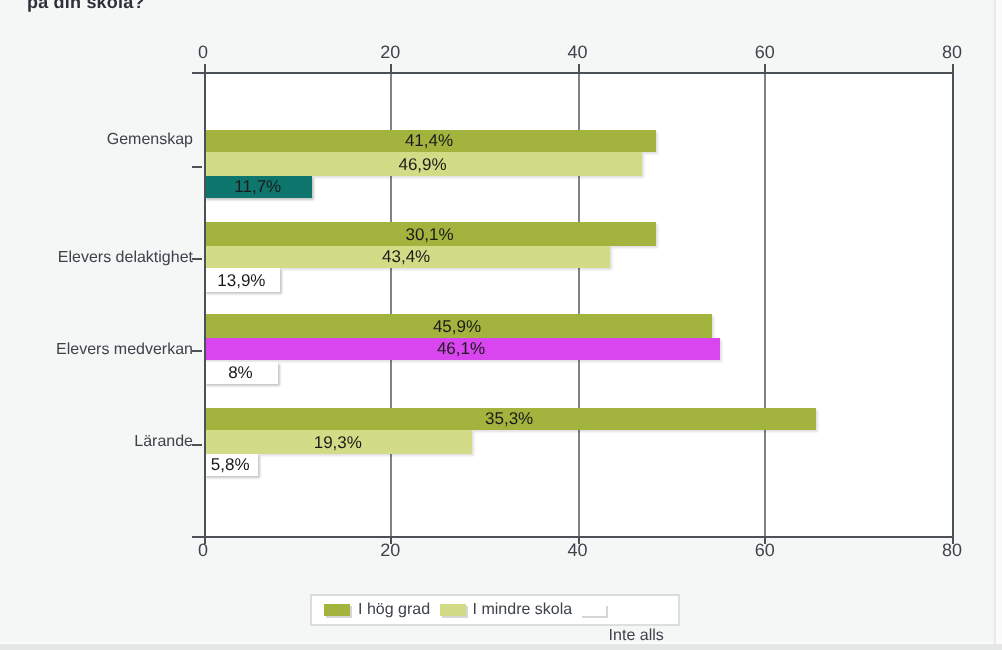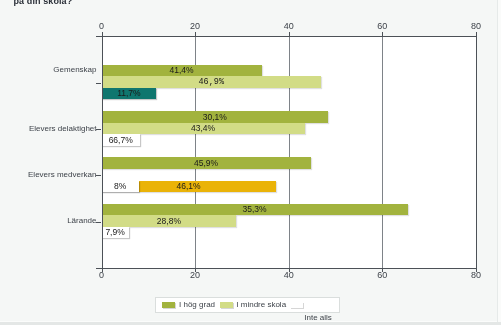--- a/index.html
+++ b/index.html
@@ -35,55 +35,55 @@
 
   <div class="chart-title">på din skola?</div>
 
   <div id="plot-layer">
       <div class="plot-area" style="left:102px;top:36px;width:374.5px;height:232px;background:#ffffff"></div>
       <div class="gridline" style="left:101.5px;top:36px;height:232px;background:#7e8388"></div>
       <div class="gridline" style="left:195.125px;top:36px;height:232px;background:#7e8388"></div>
       <div class="gridline" style="left:288.75px;top:36px;height:232px;background:#7e8388"></div>
       <div class="gridline" style="left:382.375px;top:36px;height:232px;background:#7e8388"></div>
       <div class="gridline" style="left:476px;top:36px;height:232px;background:#7e8388"></div>
-      <div class="bar" style="left:101.5px;top:64.6px;width:160px;background:#a2b33e;box-shadow:1px 1px 1px rgba(0,0,0,.12);">
+      <div class="bar" style="left:101.5px;top:64.6px;width:226px;background:#a2b33e;box-shadow:1px 1px 1px rgba(0,0,0,.12);">
         <span class="bar-value-label" style="color:#1a1a1a">41,4%</span>
       </div>
-      <div class="bar" style="left:101.5px;top:76.19999999999999px;width:219.550625px;background:#d2dc86;box-shadow:1px 1px 1px rgba(0,0,0,.12);font-family:Liberation Mono, monospace;">
+      <div class="bar" style="left:101.5px;top:76.19999999999999px;width:219.550625px;background:#d2dc86;box-shadow:1px 1px 1px rgba(0,0,0,.12);">
         <span class="bar-value-label" style="color:#1a1a1a">46,9%</span>
       </div>
       <div class="bar" style="left:101.5px;top:87.8px;width:54.770625px;background:#0f766e;box-shadow:1px 1px 1px rgba(0,0,0,.22);">
         <span class="bar-value-label" style="color:#1a1a1a">11,7%</span>
       </div>
       <div class="bar" style="left:101.5px;top:111px;width:226.57250000000002px;background:#a2b33e;box-shadow:1px 1px 1px rgba(0,0,0,.12);">
         <span class="bar-value-label" style="color:#1a1a1a">30,1%</span>
       </div>
       <div class="bar" style="left:101.5px;top:122.6px;width:203.16625000000002px;background:#d2dc86;box-shadow:1px 1px 1px rgba(0,0,0,.12);">
         <span class="bar-value-label" style="color:#1a1a1a">43,4%</span>
       </div>
       <div class="bar" style="left:101.5px;top:134.2px;width:38.38625px;background:#ffffff;box-shadow:1px 1px 1px rgba(0,0,0,.22);">
-        <span class="bar-value-label" style="color:#1a1a1a">66,7%</span>
+        <span class="bar-value-label" style="color:#1a1a1a">13,9%</span>
       </div>
-      <div class="bar" style="left:101.5px;top:157.3px;width:209px;background:#a2b33e;box-shadow:1px 1px 1px rgba(0,0,0,.12);">
+      <div class="bar" style="left:101.5px;top:157.3px;width:254px;background:#a2b33e;box-shadow:1px 1px 1px rgba(0,0,0,.12);">
         <span class="bar-value-label" style="color:#1a1a1a">45,9%</span>
       </div>
-      <div class="bar" style="left:101.5px;top:168.9px;width:174px;background:#eab308;box-shadow:1px 1px 1px rgba(0,0,0,.12);margin-top:12px;">
+      <div class="bar" style="left:101.5px;top:168.9px;width:258px;background:#d946ef;box-shadow:1px 1px 1px rgba(0,0,0,.12);">
         <span class="bar-value-label" style="color:#1a1a1a">46,1%</span>
       </div>
       <div class="bar" style="left:101.5px;top:180.5px;width:37.45px;background:#ffffff;box-shadow:1px 1px 1px rgba(0,0,0,.22);">
         <span class="bar-value-label" style="color:#1a1a1a">8%</span>
       </div>
       <div class="bar" style="left:101.5px;top:203.7px;width:306.15375000000006px;background:#a2b33e;box-shadow:1px 1px 1px rgba(0,0,0,.12);">
         <span class="bar-value-label" style="color:#1a1a1a">35,3%</span>
       </div>
       <div class="bar" style="left:101.5px;top:215.29999999999998px;width:134.82000000000002px;background:#d2dc86;box-shadow:1px 1px 1px rgba(0,0,0,.12);">
-        <span class="bar-value-label" style="color:#1a1a1a">28,8%</span>
+        <span class="bar-value-label" style="color:#1a1a1a">19,3%</span>
       </div>
       <div class="bar" style="left:101.5px;top:226.89999999999998px;width:27.15125px;background:#ffffff;box-shadow:1px 1px 1px rgba(0,0,0,.22);">
-        <span class="bar-value-label" style="color:#1a1a1a">7,9%</span>
+        <span class="bar-value-label" style="color:#1a1a1a">5,8%</span>
       </div>
       <div class="axis-line" style="left:96px;top:36px;width:380px;height:1px;background:#4c5157"></div>
       <div class="axis-line" style="left:96px;top:268px;width:380px;height:1px;background:#4c5157"></div>
       <div class="axis-line" style="left:101.5px;top:32px;width:1px;height:240px;background:#4c5157"></div>
       <div class="axis-line" style="left:476px;top:32px;width:1px;height:240px;background:#4c5157"></div>
       <div class="x-tick-label" style="left:81.5px;top:22px;color:#3e434a">0</div>
       <div class="x-tick-label" style="left:81.5px;top:270.5px;color:#3e434a">0</div>
       <div class="x-tick" style="left:195.125px;top:32px;background:#4c5157"></div>
       <div class="x-tick" style="left:195.125px;top:268px;background:#4c5157"></div>
       <div class="x-tick-label" style="left:175.125px;top:22px;color:#3e434a">20</div>

